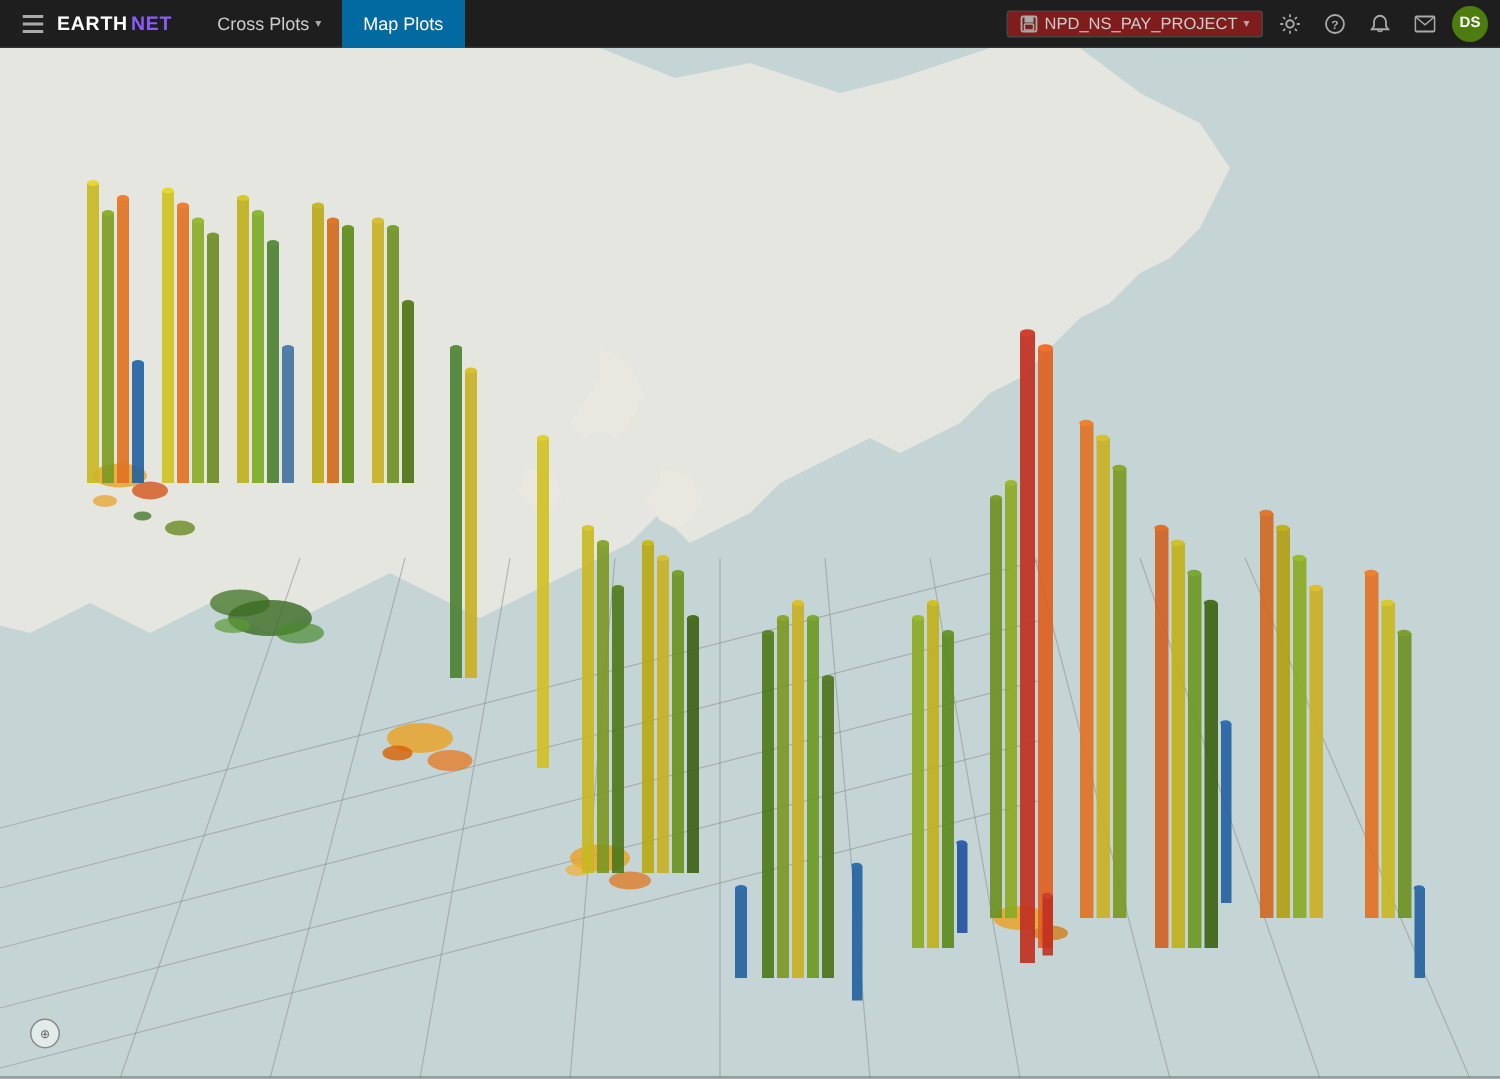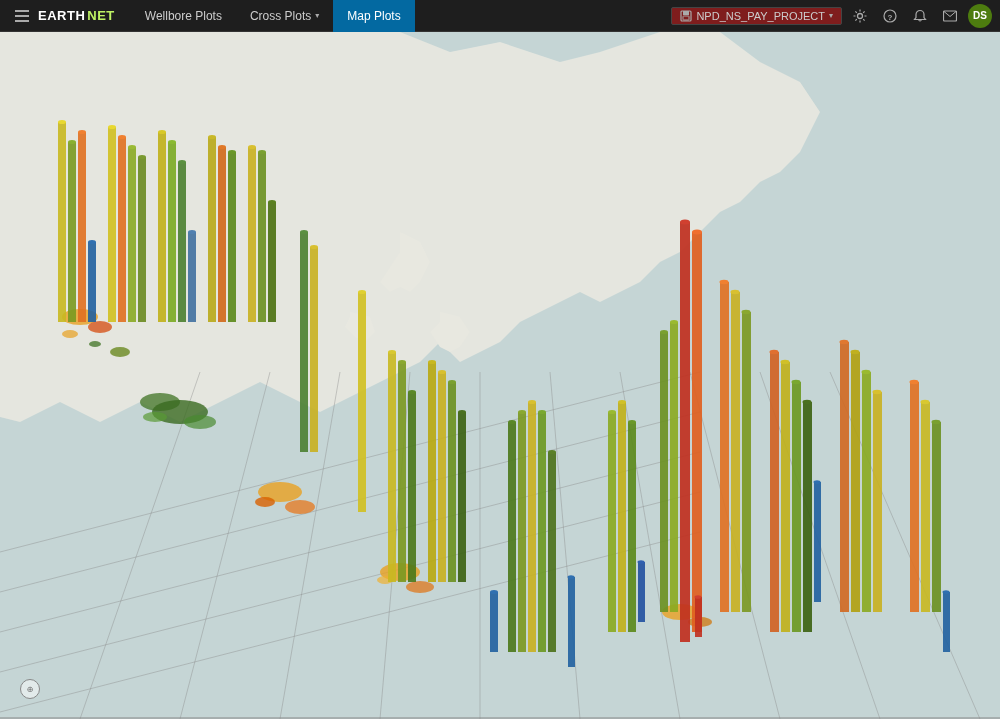--- a/index.html
+++ b/index.html
@@ -17,21 +17,21 @@
     .nav-hamburger {
       width: 28px; height: 32px;
       display: flex; align-items: center; justify-content: center;
       color: #aaa; cursor: pointer; font-size: 14px;
     }
     .nav-logo {
       display: flex; align-items: center; gap: 2px;
       margin-right: 16px; margin-left: 2px;
     }
     .nav-logo-earth { color: #fff; font-weight: 700; font-size: 13px; letter-spacing: 0.5px; }
-    .nav-logo-net { color: #bef264; font-weight: 700; font-size: 13px; letter-spacing: 0.5px; }
+    .nav-logo-net { color: #8b5cf6; font-weight: 700; font-size: 13px; letter-spacing: 0.5px; }
     .nav-items { display: flex; align-items: center; flex: 1; gap: 0; }
     .nav-item {
       padding: 0 14px; height: 32px;
       display: flex; align-items: center;
       color: #ccc; font-size: 12px; cursor: pointer;
       white-space: nowrap;
     }
     .nav-item.active { background: #0369a1; color: #fff; }
     .nav-item-dropdown { display: flex; align-items: center; gap: 4px; }
     .nav-chevron { font-size: 8px; color: #aaa; }
@@ -101,23 +101,20 @@
         <rect y="5" width="14" height="2" fill="#aaa"></rect>
         <rect y="10" width="14" height="2" fill="#aaa"></rect>
       </svg>
   </div>
   <div class="nav-logo">
     <span class="nav-logo-earth">EARTH</span>
       <span class="nav-logo-net">NET</span>
   </div>
   <div class="nav-items">
     <div class="nav-item">
-      <span>Wellbore Plots</span>
-    </div>
-    <div class="nav-item">
       <span class="nav-item-dropdown">
         <span>Cross Plots</span>
         <span class="nav-chevron">▾</span>
       </span>
     </div>
     <div class="nav-item active">
       <span>Map Plots</span>
     </div>
   </div>
   <div class="nav-right">

